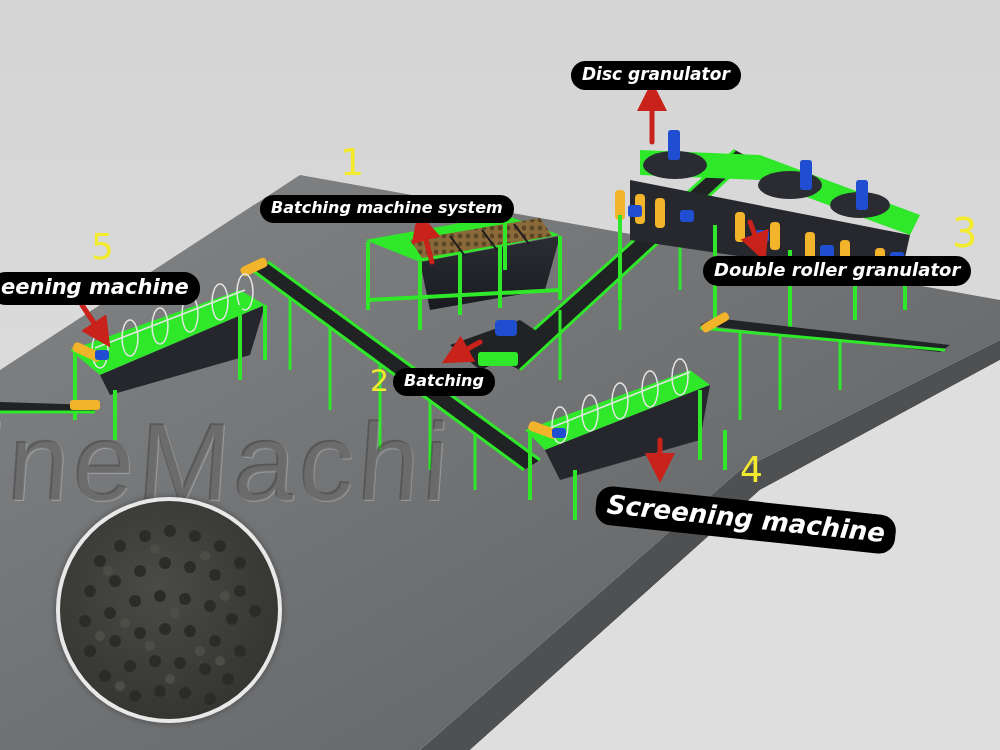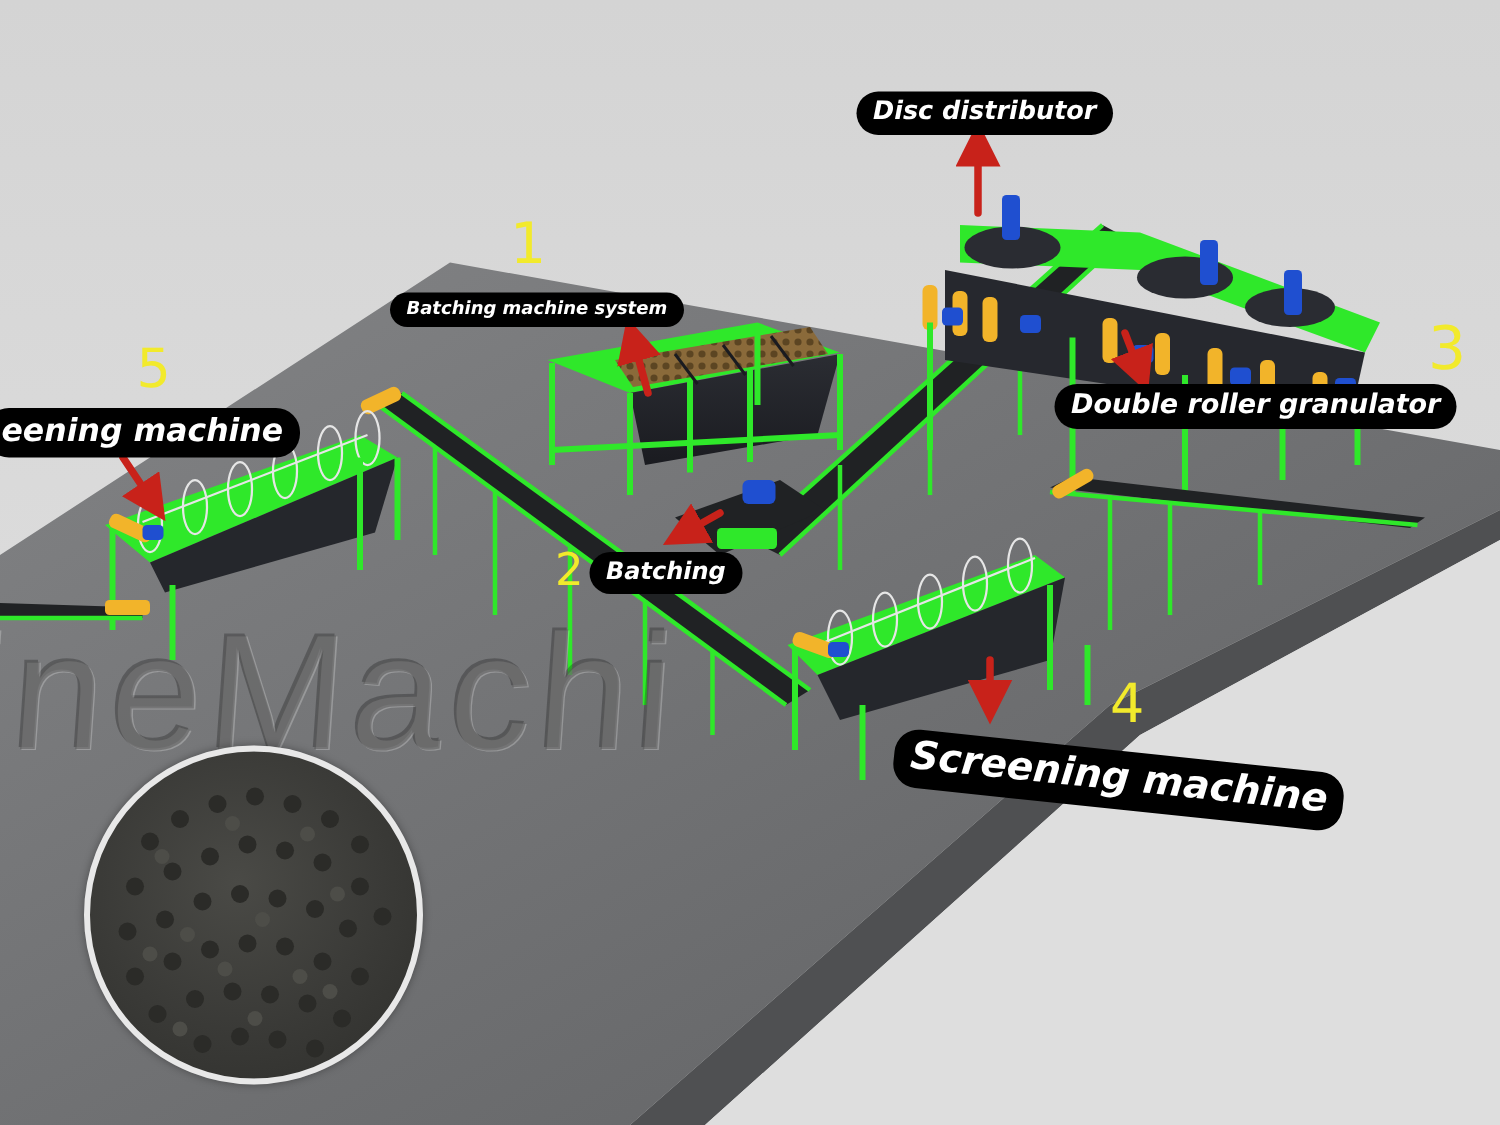--- a/index.html
+++ b/index.html
@@ -303,24 +303,24 @@
       <circle cx="40" cy="135" r="5"></circle>
         <circle cx="90" cy="145" r="5"></circle>
         <circle cx="140" cy="150" r="5"></circle>
       <circle cx="60" cy="185" r="5"></circle>
         <circle cx="110" cy="178" r="5"></circle>
         <circle cx="160" cy="160" r="5"></circle>
     </g>
   </svg>
 </div>
 
-<div class="label" style="left:573px; top:63px; font-size:17px;">Disc distributor</div>
+<div class="label" style="left:573px; top:63px; font-size:17px;">Disc granulator</div>
 
 <div class="num" style="left:340px; top:143px; font-size:38px;">1</div>
-<div class="label" style="left:262px; top:197px; font-size:12px;">Batching machine system</div>
+<div class="label" style="left:262px; top:197px; font-size:16px;">Batching machine system</div>
 
 <div class="num" style="left:370px; top:366px; font-size:30px;">2</div>
 <div class="label" style="left:395px; top:370px; font-size:16px;">Batching</div>
 
 <div class="num" style="left:952px; top:213px; font-size:40px;">3</div>
 <div class="label" style="left:705px; top:258px; font-size:18px;">Double roller granulator</div>
 
 <div class="num" style="left:740px; top:452px; font-size:36px;">4</div>
 <div class="label" style="left:598px; top:487px; font-size:26px; transform: rotate(6deg); transform-origin: left center;">Screening machine</div>
 

